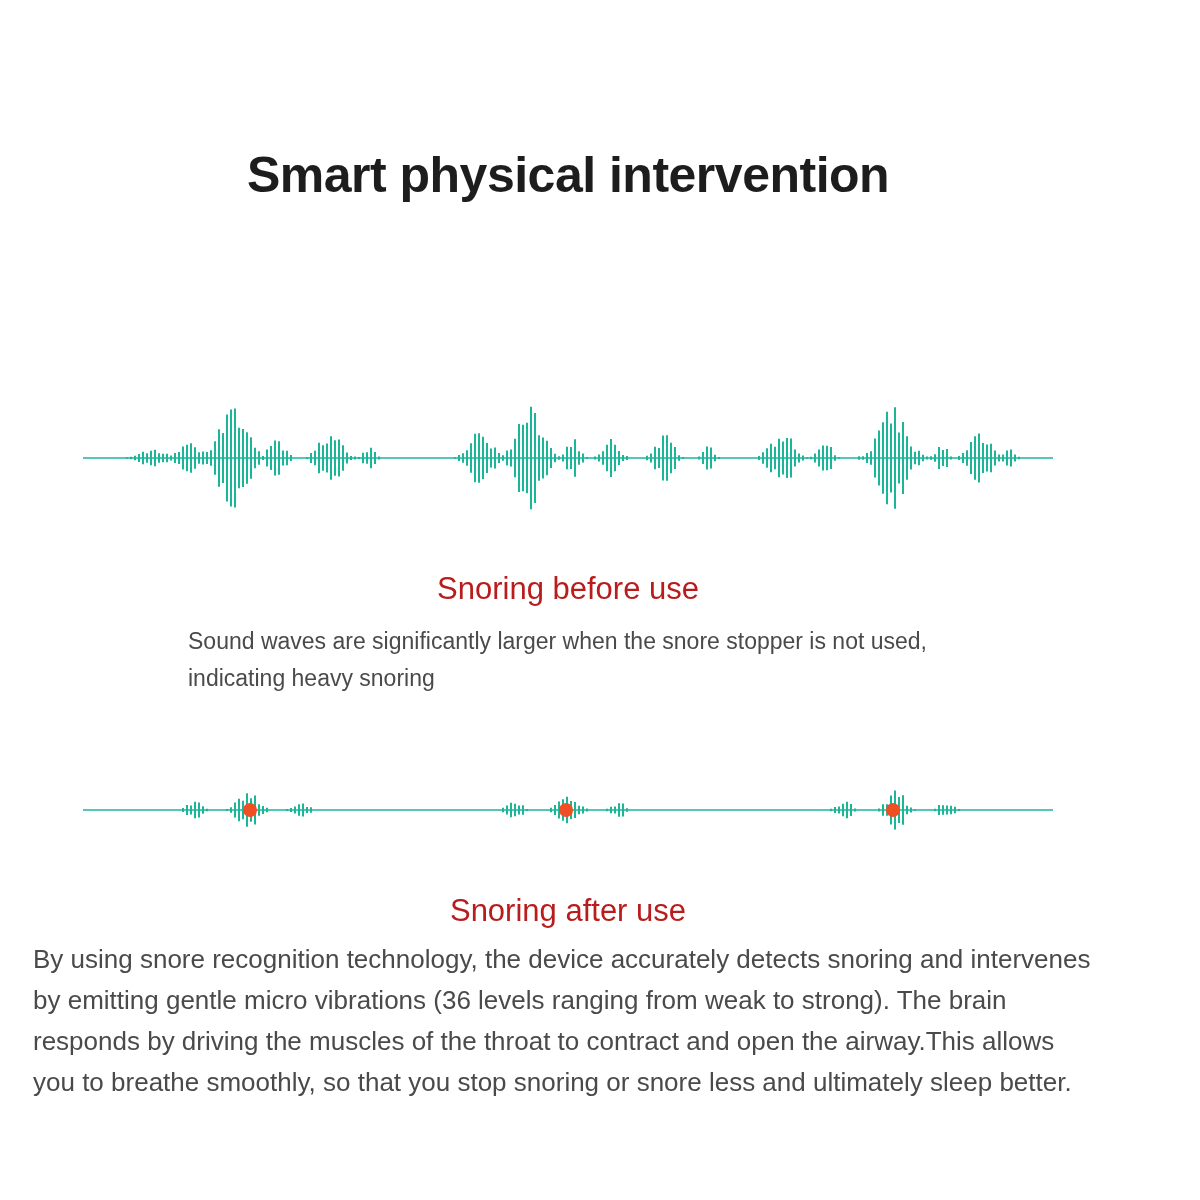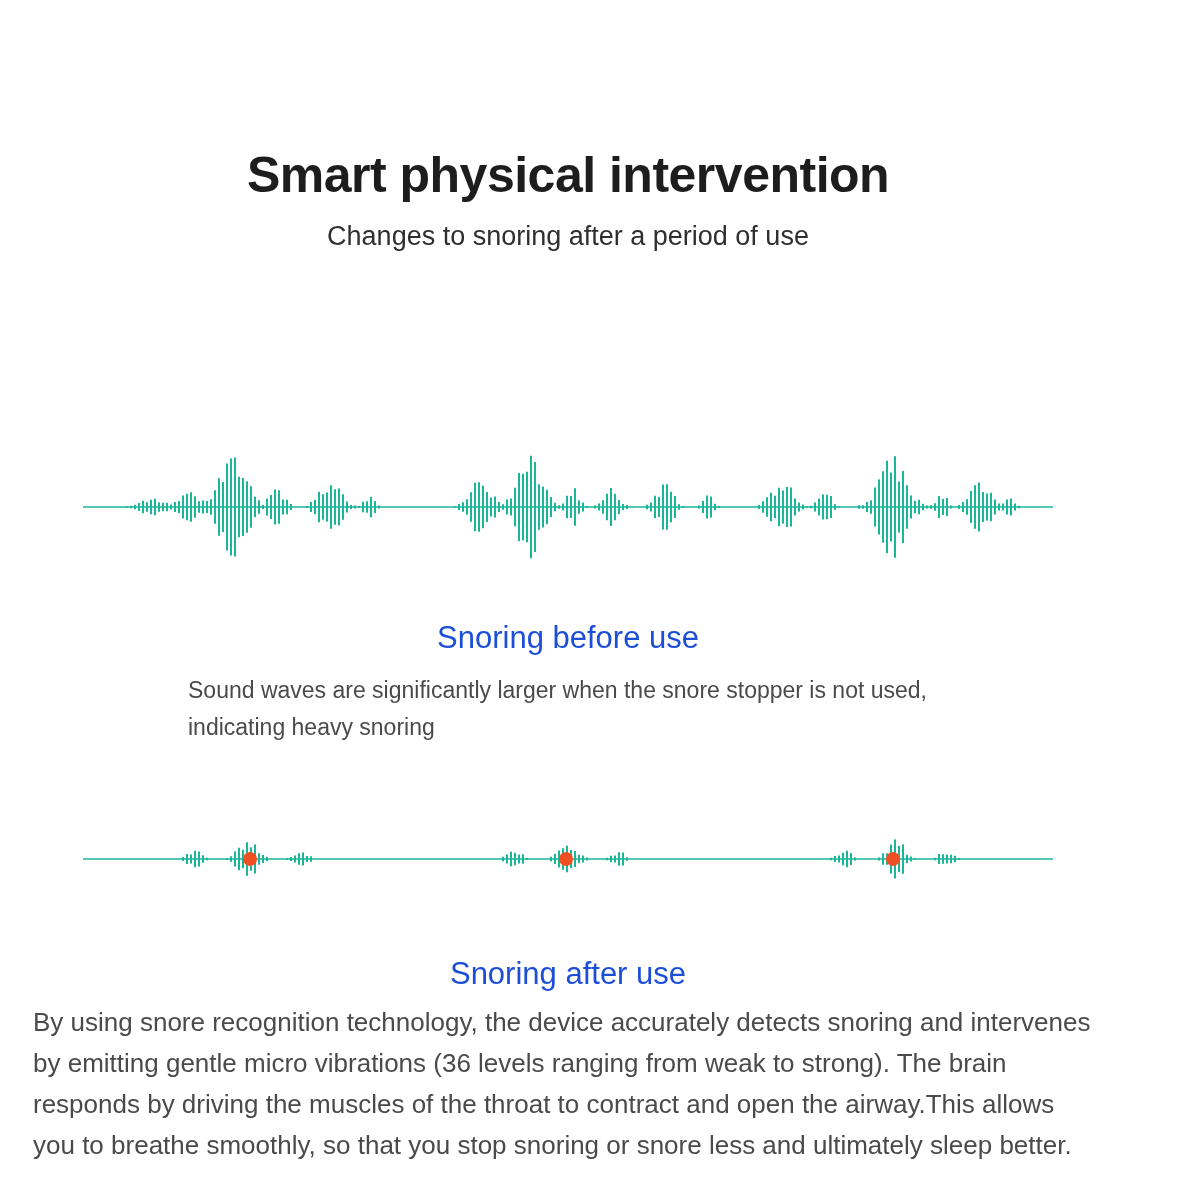--- a/index.html
+++ b/index.html
@@ -49,53 +49,52 @@
     margin-top: 78px;
     width: 1200px;
     height: 70px;
     position: relative;
   }
   svg.wave {
     display: block;
   }
   .caption {
     font-size: 31px;
-    color: #1d4ed8;
+    color: #b91c1c;
     text-align: center;
   }
   .caption-1 {
     margin-top: 48px;
   }
   .desc {
     margin-top: 16px;
     font-size: 23px;
     line-height: 1.6;
     color: #4a4a4a;
     text-align: left;
     max-width: 760px;
   }
   .caption-2 {
-    margin-top: 62px;
+    margin-top: 48px;
   }
   .desc-2 {
     margin-top: 10px;
     font-size: 26px;
     line-height: 1.58;
     color: #4a4a4a;
     text-align: left;
     max-width: 1070px;
   }
 </style>
 </head>
 <body>
 
 <div class="page">
 
   <div class="title">Smart physical intervention</div>
-  <div class="subtitle">Changes to snoring after a period of use</div>
 
   <div class="wave-block-1">
     <svg class="wave" id="wave-before" width="1200" height="130" viewBox="0 0 1200 130">
         <line x1="115" y1="65" x2="1085" y2="65" stroke="#1bb698" stroke-width="1.6"></line>
         <g>
           <line x1="159" x2="159" y1="64.16011013599473" y2="65.83988986400527" stroke="#1bb698" stroke-width="2"></line>
           <line x1="163" x2="163" y1="63.749296257854695" y2="66.2507037421453" stroke="#1bb698" stroke-width="2"></line>
           <line x1="167" x2="167" y1="62.65122487041837" y2="67.34877512958164" stroke="#1bb698" stroke-width="2"></line>
           <line x1="171" x2="171" y1="61.09035642199971" y2="68.90964357800028" stroke="#1bb698" stroke-width="2"></line>
           <line x1="175" x2="175" y1="58.69925161523795" y2="71.30074838476206" stroke="#1bb698" stroke-width="2"></line>

